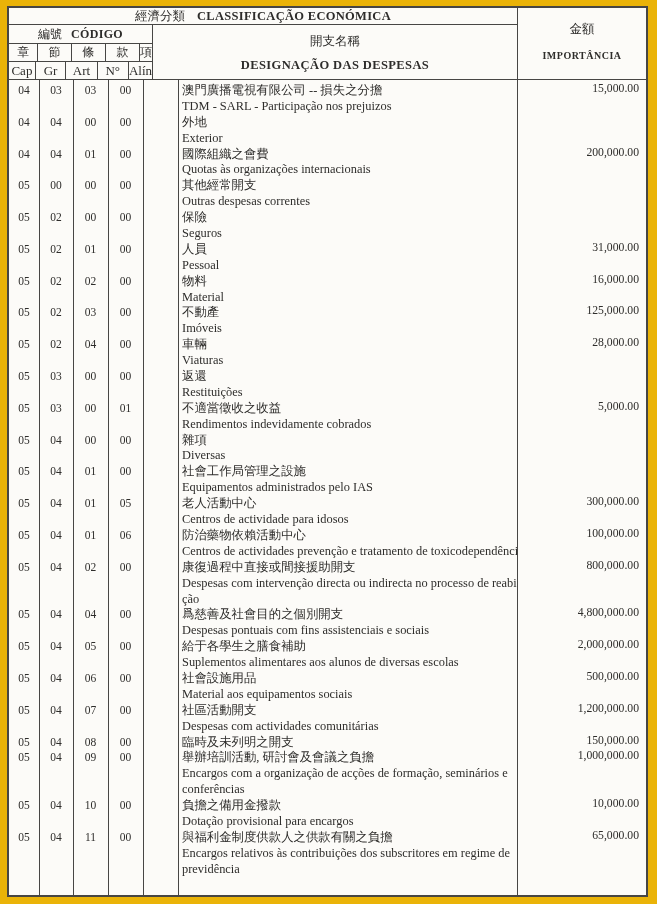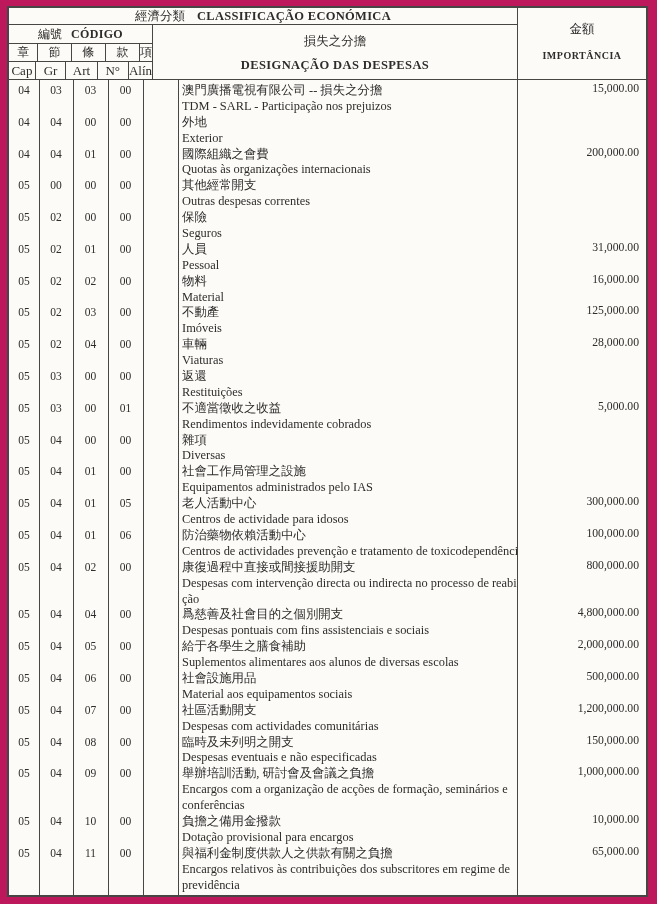--- a/index.html
+++ b/index.html
@@ -3,21 +3,21 @@
 <meta charset="utf-8">
 <style>
   html,body { margin:0; padding:0; }
   body {
     width:657px; height:904px;
     background:#fcfbf8;
     font-family:"Liberation Serif","DejaVu Serif",serif;
     color:#2e2d2b;
     -webkit-font-smoothing:antialiased;
   }
-  .page { position:relative; width:657px; height:904px; background:#be185d; overflow:hidden; }
+  .page { position:relative; width:657px; height:904px; background:#eab308; overflow:hidden; }
 
   .table {
     position:absolute; left:7px; top:6px; width:641px; height:891px;
     border:2px solid #474644; box-sizing:border-box;
     display:flex; flex-direction:column;
     background:#fcfbf8;
   }
 
   
   .thead { flex:none; display:flex; height:72px; border-bottom:1px solid #474644; box-sizing:border-box; }
@@ -98,21 +98,21 @@
             </div>
             <div class="code-subrow pt">
               <span class="cc w1">Cap</span>
               <span class="cc w2">Gr</span>
               <span class="cc w3">Art</span>
               <span class="cc w4">N°</span>
               <span class="cc w5">Alín</span>
             </div>
           </div>
           <div class="desig-head">
-            <span class="zh">損失之分擔</span>
+            <span class="zh">開支名稱</span>
             <span class="pt">DESIGNAÇÃO DAS DESPESAS</span>
           </div>
         </div>
       </div>
       <div class="amt-head">
         <span class="zh">金額</span>
         <span class="pt">IMPORTÂNCIA</span>
       </div>
     </div>
 
@@ -366,21 +366,20 @@
           <div class="amt">1,200,000.00</div>
         </div>
         <div class="row">
           <div class="c cap">05</div>
           <div class="c gr">04</div>
           <div class="c art">08</div>
           <div class="c n">00</div>
           <div class="c alin"></div>
           <div class="desig">
             <div class="line">臨時及未列明之開支</div>
-            <div class="line">Despesas eventuais e não especificadas</div>
           </div>
           <div class="amt">150,000.00</div>
         </div>
         <div class="row">
           <div class="c cap">05</div>
           <div class="c gr">04</div>
           <div class="c art">09</div>
           <div class="c n">00</div>
           <div class="c alin"></div>
           <div class="desig">

